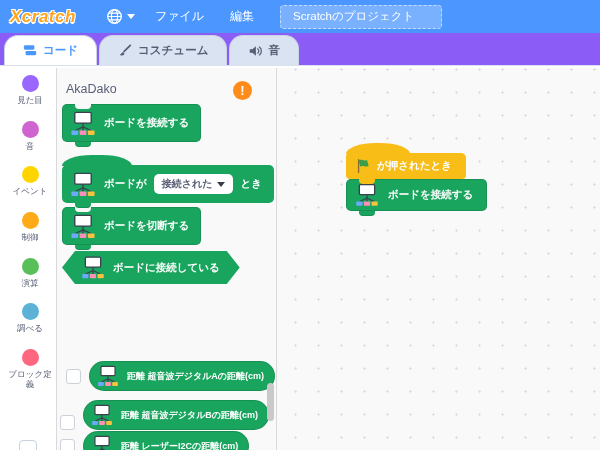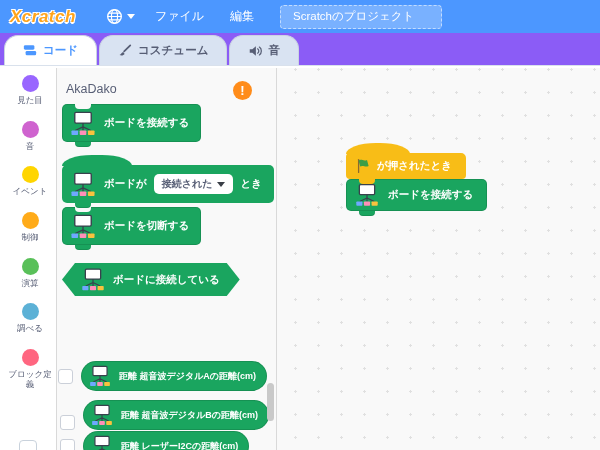--- a/index.html
+++ b/index.html
@@ -196,33 +196,33 @@
           <rect x="23" y="23.5" width="8" height="5.5" rx="1" fill="#F9C23E"></rect>
         </svg>
         <span>ボードが</span>
         <span class="dropdown">
           <span>接続された</span>
           <span class="dd-caret"></span>
         </span>
         <span>とき</span>
       </div>
 
-      <div class="blk hexa" style="left:5px; top:195px; height:33px;">
+      <div class="blk hexa" style="left:5px; top:183px; height:33px;">
         <svg class="bicon" width="26" height="23" viewBox="0 0 34 30">
           <rect x="7" y="1.5" width="20" height="13" rx="1.5" fill="#fff" stroke="#39414D" stroke-width="1.7"></rect>
           <path d="M17 14.5v4.5M17 19l-9.5 4.5M17 19v4.5M17 19l9.5 4.5" stroke="#39414D" stroke-width="1.6" fill="none"></path>
           <rect x="3" y="23.5" width="8" height="5.5" rx="1" fill="#6FA8FF"></rect>
           <rect x="13" y="23.5" width="8" height="5.5" rx="1" fill="#FF8FB8"></rect>
           <rect x="23" y="23.5" width="8" height="5.5" rx="1" fill="#F9C23E"></rect>
         </svg>
         <span>ボードに接続している</span>
       </div>
 
 
-      <div class="prow" style="left:1px; top:293px;">
+      <div class="prow" style="left:9px; top:293px;">
         <span class="pcheck"></span>
         <div class="blk reporter">
           <svg class="bicon" width="24" height="22" viewBox="0 0 34 30">
             <rect x="7" y="1.5" width="20" height="13" rx="1.5" fill="#fff" stroke="#39414D" stroke-width="1.7"></rect>
             <path d="M17 14.5v4.5M17 19l-9.5 4.5M17 19v4.5M17 19l9.5 4.5" stroke="#39414D" stroke-width="1.6" fill="none"></path>
             <rect x="3" y="23.5" width="8" height="5.5" rx="1" fill="#6FA8FF"></rect>
             <rect x="13" y="23.5" width="8" height="5.5" rx="1" fill="#FF8FB8"></rect>
             <rect x="23" y="23.5" width="8" height="5.5" rx="1" fill="#F9C23E"></rect>
           </svg>
           <span>距離 超音波デジタルAの距離(cm)</span>

